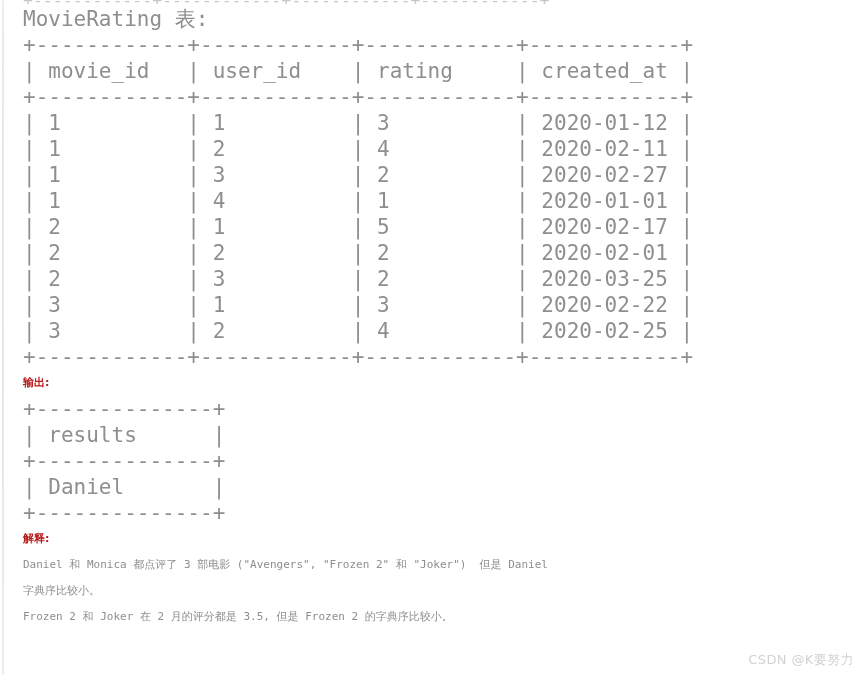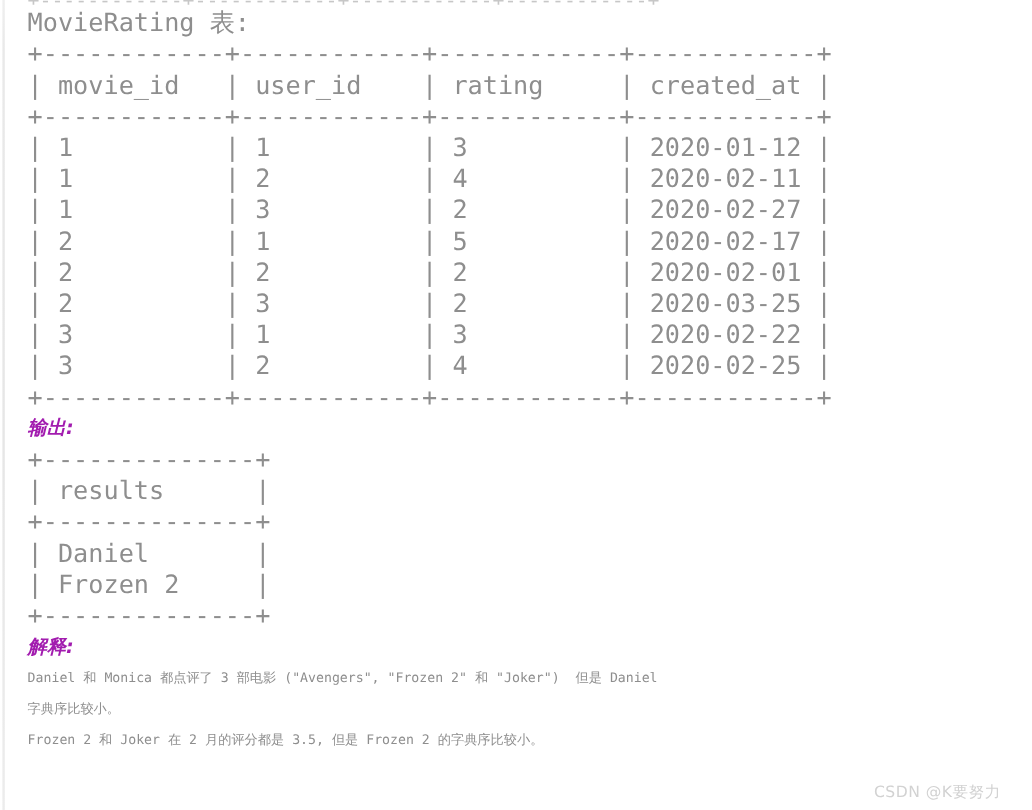--- a/index.html
+++ b/index.html
@@ -60,39 +60,38 @@
     white-space: pre;
     letter-spacing: 0px;
   }
 
   .caption {
     color: #8e8e8e;
   }
 
   .heading {
     font-family: "DejaVu Sans", "Liberation Sans", sans-serif;
-    font-size: 16px;
+    font-size: 11px;
     line-height: 26px;
     font-weight: bold;
-    color: #a21caf;
+    color: #b91c1c;
     white-space: pre;
-    font-style: italic;
   }
 
   .explain {
     font-family: "DejaVu Sans Mono", "Liberation Mono", monospace;
     font-size: 11px;
     line-height: 26px;
     color: #8e8e8e;
     white-space: pre;
   }
 
   .watermark {
     position: absolute;
-    right: 26px;
+    right: 6px;
     bottom: 6px;
     font-family: "DejaVu Sans", "Liberation Sans", sans-serif;
     font-size: 13px;
     color: #d2d2d2;
     letter-spacing: .4px;
     white-space: pre;
   }
 </style>
 </head>
 <body>
@@ -106,38 +105,38 @@
   <div class="mono caption">MovieRating 表:</div>
 
   <div>
     <div class="mono">+------------+------------+------------+------------+</div>
     <div class="mono">| movie_id   | user_id    | rating     | created_at |</div>
     <div class="mono">+------------+------------+------------+------------+</div>
 
     <div class="mono">| 1          | 1          | 3          | 2020-01-12 |</div>
     <div class="mono">| 1          | 2          | 4          | 2020-02-11 |</div>
     <div class="mono">| 1          | 3          | 2          | 2020-02-27 |</div>
+    <div class="mono">| 1          | 4          | 1          | 2020-01-01 |</div>
     <div class="mono">| 2          | 1          | 5          | 2020-02-17 |</div>
     <div class="mono">| 2          | 2          | 2          | 2020-02-01 |</div>
     <div class="mono">| 2          | 3          | 2          | 2020-03-25 |</div>
     <div class="mono">| 3          | 1          | 3          | 2020-02-22 |</div>
     <div class="mono">| 3          | 2          | 4          | 2020-02-25 |</div>
 
     <div class="mono">+------------+------------+------------+------------+</div>
   </div>
 
   <div class="heading">输出:</div>
 
   <div>
     <div class="mono">+--------------+</div>
     <div class="mono">| results      |</div>
     <div class="mono">+--------------+</div>
 
     <div class="mono">| Daniel       |</div>
-    <div class="mono">| Frozen 2     |</div>
 
     <div class="mono">+--------------+</div>
   </div>
 
   <div class="heading">解释:</div>
   <div class="explain">Daniel 和 Monica 都点评了 3 部电影 ("Avengers", "Frozen 2" 和 "Joker")  但是 Daniel</div>
   <div class="explain">字典序比较小。</div>
   <div class="explain">Frozen 2 和 Joker 在 2 月的评分都是 3.5, 但是 Frozen 2 的字典序比较小。</div>
 
 </div>

